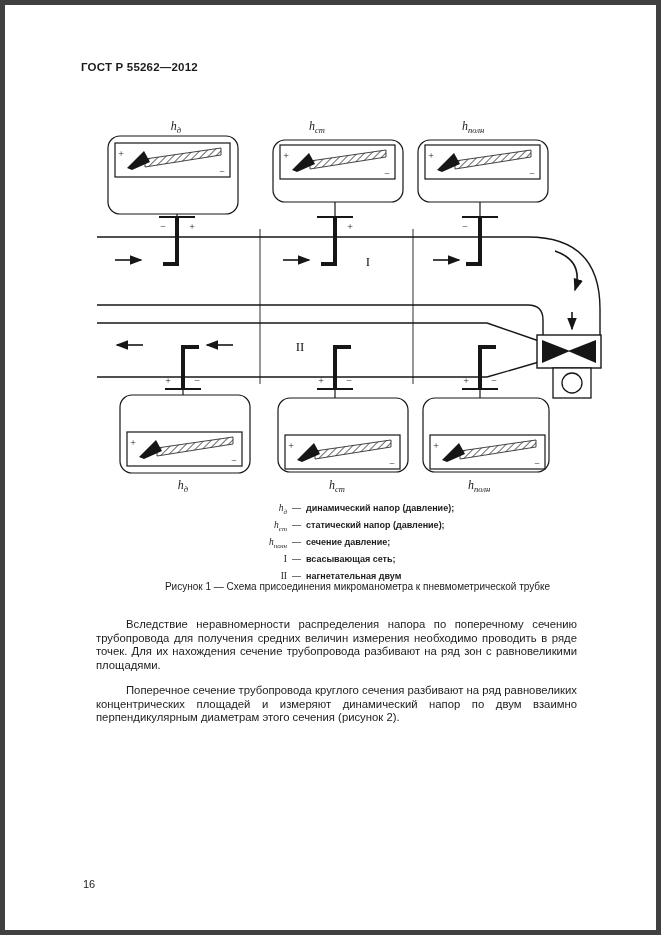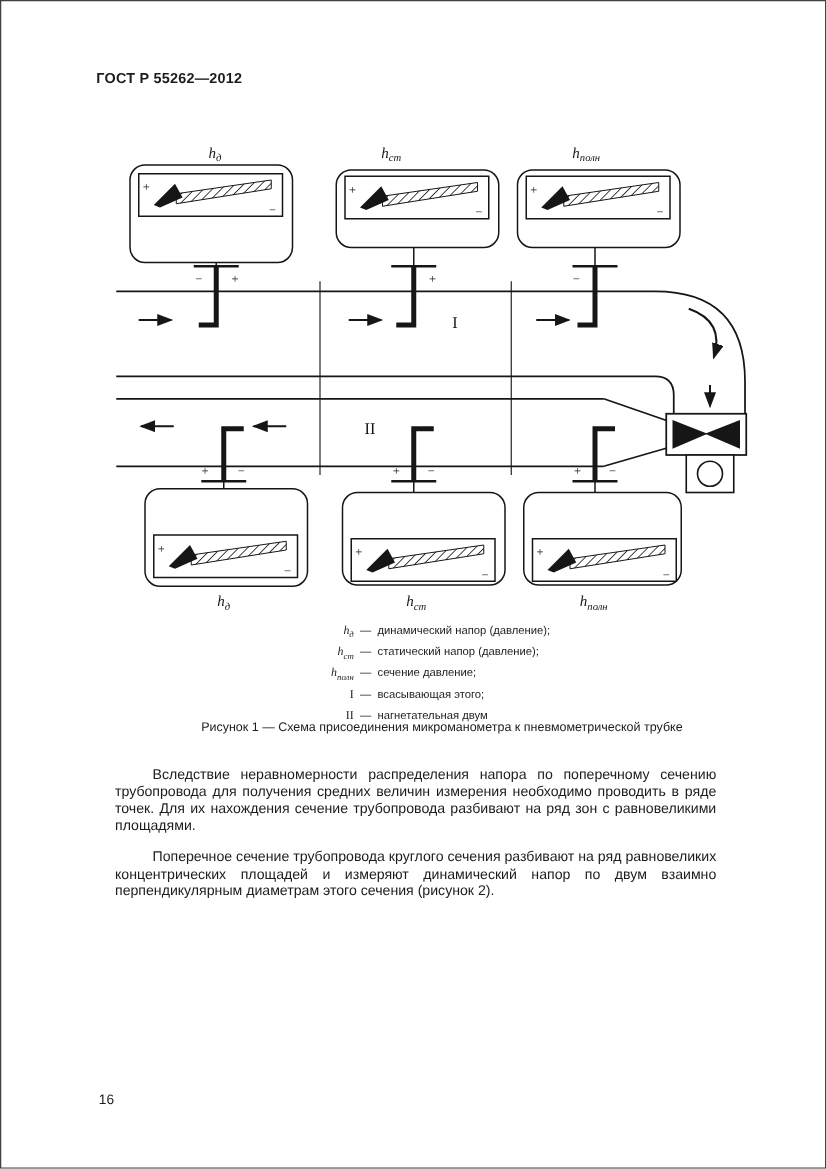--- a/index.html
+++ b/index.html
@@ -1,40 +1,40 @@
 <!DOCTYPE html>
 <html><head>
 <meta charset="utf-8">
 <style>
   html,body { margin:0; padding:0; background:#ffffff; }
   .page {
     position:relative; width:661px; height:935px; background:#ffffff;
     font-family:"Liberation Sans", sans-serif; color:#1c1c1c; overflow:hidden;
-    border:1px solid #404040; box-sizing:border-box;
+    border:5px solid #404040; box-sizing:border-box;
   }
   .doc-header {
     position:absolute; left:76px; top:56px;
     font-size:11.5px; font-weight:bold; letter-spacing:0.2px;
   }
   .diagram { position:absolute; left:70px; top:95px; }
   .diagram text { fill:#161616; }
   .legend {
     position:absolute; left:250px; top:497px;
     font-size:9px; line-height:13px;
   }
   .legend-row { display:flex; align-items:baseline; }
   .legend-term {
     display:inline-block; width:32px; text-align:right; margin-right:5px;
     font-family:"Liberation Serif", serif; font-style:italic; font-size:9.5px;
   }
   .legend-term sub { font-size:7px; font-style:italic; }
   .legend-row:nth-child(4) .legend-term,
   .legend-row:nth-child(5) .legend-term { font-style:normal; }
   .legend-dash { margin-right:5px; }
-  .legend-def { white-space:nowrap; }
+  .legend-def { white-space:nowrap;font-weight:bold; }
   .fig-caption {
     position:absolute; left:0; top:576px; width:661px; text-align:center;
     font-size:10px;
     margin-left:22px;
   }
   .body-text {
     position:absolute; left:79px; top:601px; width:505px;
     font-size:11.3px; line-height:13.5px; text-align:justify;
   }
   .body-text p { margin:12px; text-indent:30px; }
@@ -214,21 +214,21 @@
       <span class="legend-def">статический напор (давление);</span>
     </div>
     <div class="legend-row">
       <span class="legend-term"><span class="term-base">h</span><sub>полн</sub></span>
       <span class="legend-dash">—</span>
       <span class="legend-def">сечение давление;</span>
     </div>
     <div class="legend-row">
       <span class="legend-term"><span class="term-base">I</span><sub></sub></span>
       <span class="legend-dash">—</span>
-      <span class="legend-def">всасывающая этого;</span>
+      <span class="legend-def">всасывающая сеть;</span>
     </div>
     <div class="legend-row">
       <span class="legend-term"><span class="term-base">II</span><sub></sub></span>
       <span class="legend-dash">—</span>
       <span class="legend-def">нагнетательная двум</span>
     </div>
   </div>
 
   <div class="fig-caption">Рисунок 1 — Схема присоединения микроманометра к пневмометрической трубке</div>
 

